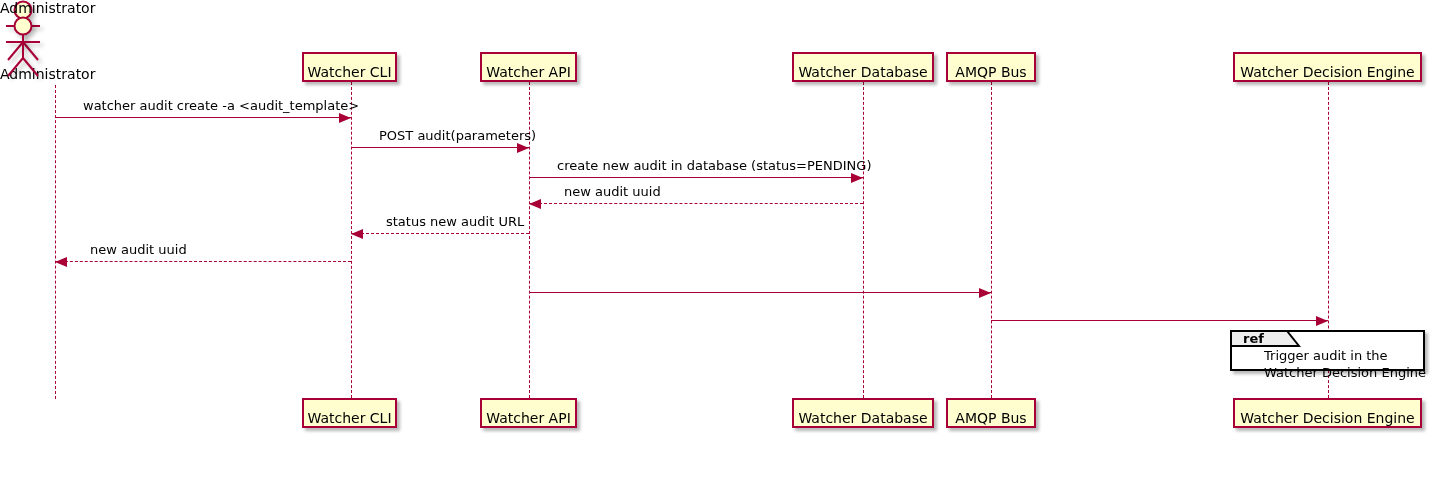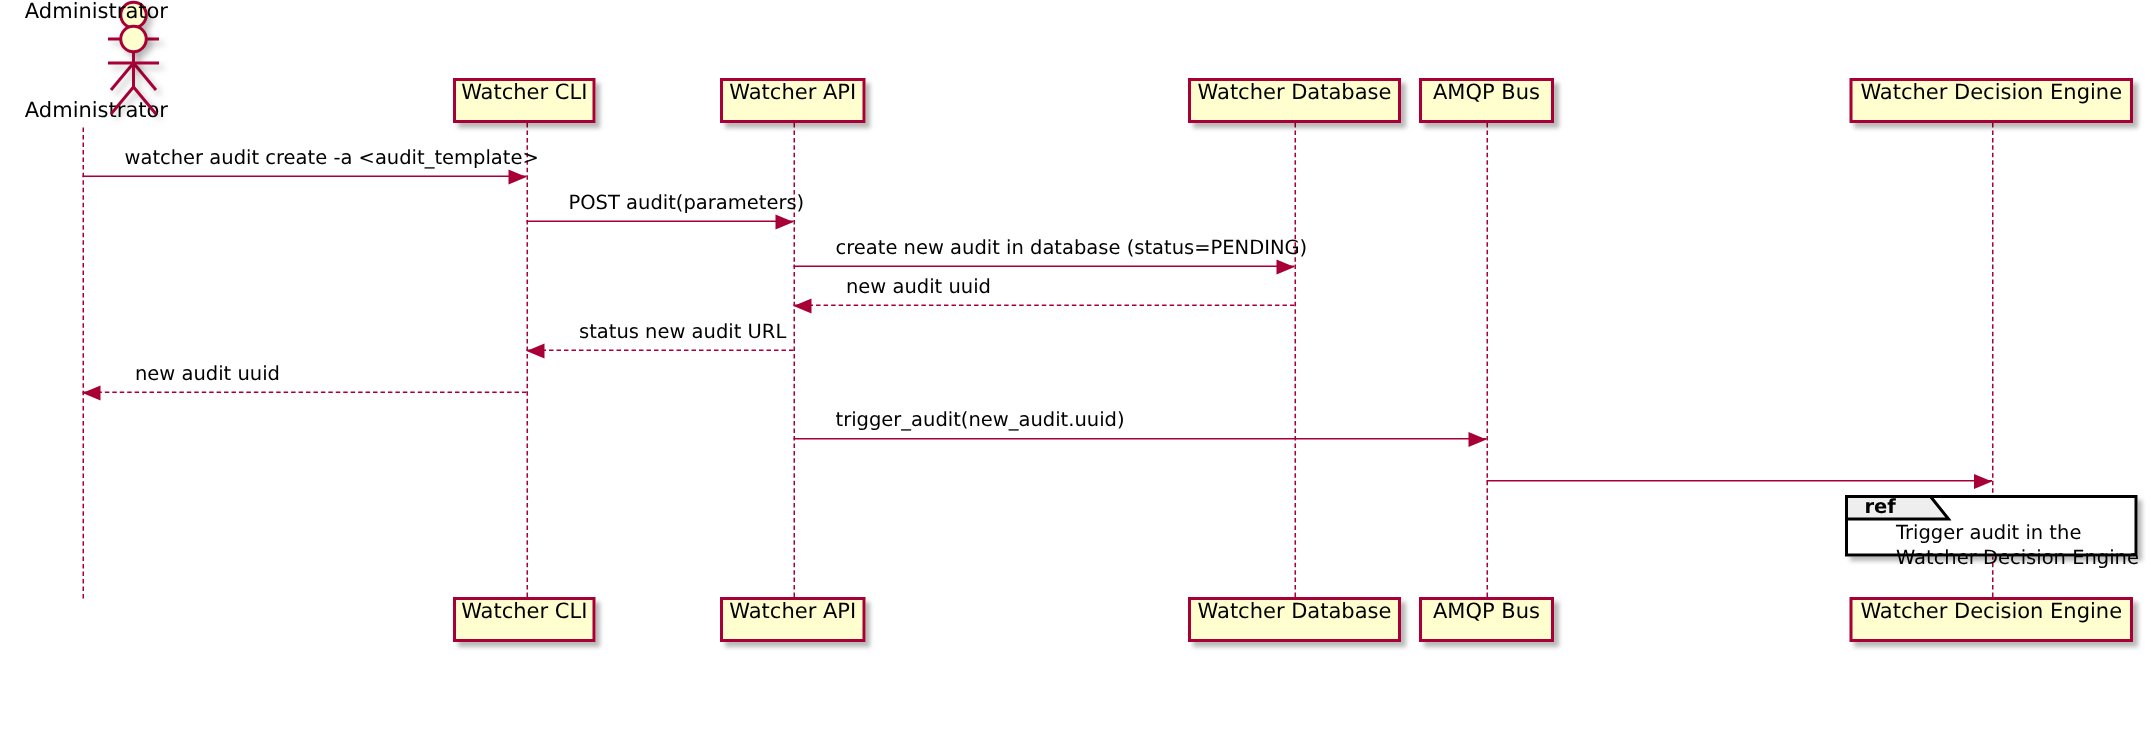--- a/index.html
+++ b/index.html
@@ -20,21 +20,21 @@
     border-left: 1px dashed var(--stroke, #A80036);
     z-index: 1;
   }
   .pbox {
     position: absolute;
     box-sizing: border-box;
     height: 30px;
     background: var(--fill, #FEFECE);
     border: 2px solid var(--stroke, #A80036);
     box-shadow: 3px 3px 3px rgba(0,0,0,0.28);
-    display: flex; align-items: flex-start; justify-content: center;
+    display: flex; align-items: flex-end; justify-content: center;
     font-size: 14px;
     white-space: nowrap;
     z-index: 3;
   }
   .msg-line { position: absolute; height: 0; z-index: 2; }
   .msg-line.solid  { border-top: 1px solid var(--stroke, #A80036); }
   .msg-line.dashed { border-top: 1px dashed var(--stroke, #A80036); }
   .msg-label {
     position: absolute;
     font-size: 13px;
@@ -47,21 +47,21 @@
   .arrowhead.right {
     border-top: 5px solid transparent;
     border-bottom: 5px solid transparent;
     border-left: 12px solid var(--stroke, #A80036);
   }
   .arrowhead.left {
     border-top: 5px solid transparent;
     border-bottom: 5px solid transparent;
     border-right: 12px solid var(--stroke, #A80036);
   }
-  .actor-wrap { position: absolute; width: 112px; text-align: right; z-index: 3; }
+  .actor-wrap { position: absolute; width: 112px; text-align: left; z-index: 3; }
   .actor-wrap svg { filter: drop-shadow(3px 3px 2px rgba(0,0,0,0.25)); }
   .actor-label { font-size: 14px; line-height: 16px; }
   .ref-box {
     position: absolute;
     left: 1230px; top: 330px;
     width: 195px; height: 41px;
     box-sizing: border-box;
     background: #ffffff;
     border: 2px solid var(--refborder, #000);
     box-shadow: 3px 3px 3px rgba(0,0,0,0.28);
@@ -166,16 +166,15 @@
     <div class="arrowhead left" style="left: 529px; top: 199px;"></div>
     <div class="msg-label" style="left: 544px; top: 184px;">new audit uuid</div>
     <div class="msg-line dashed" style="left: 351px; width: 178px; top: 233px;"></div>
     <div class="arrowhead left" style="left: 351px; top: 229px;"></div>
     <div class="msg-label" style="left: 366px; top: 214px;">status new audit URL</div>
     <div class="msg-line dashed" style="left: 55px; width: 296px; top: 261px;"></div>
     <div class="arrowhead left" style="left: 55px; top: 257px;"></div>
     <div class="msg-label" style="left: 70px; top: 242px;">new audit uuid</div>
     <div class="msg-line solid" style="left: 529px; width: 462px; top: 292px;"></div>
     <div class="arrowhead right" style="left: 979px; top: 288px;"></div>
-    <div class="msg-label" style="left: 537px; top: 273px;">trigger_audit(new_audit.uuid)</div>
     <div class="msg-line solid" style="left: 991px; width: 337px; top: 320px;"></div>
     <div class="arrowhead right" style="left: 1316px; top: 316px;"></div>
   </div>
 
 </body></html>

